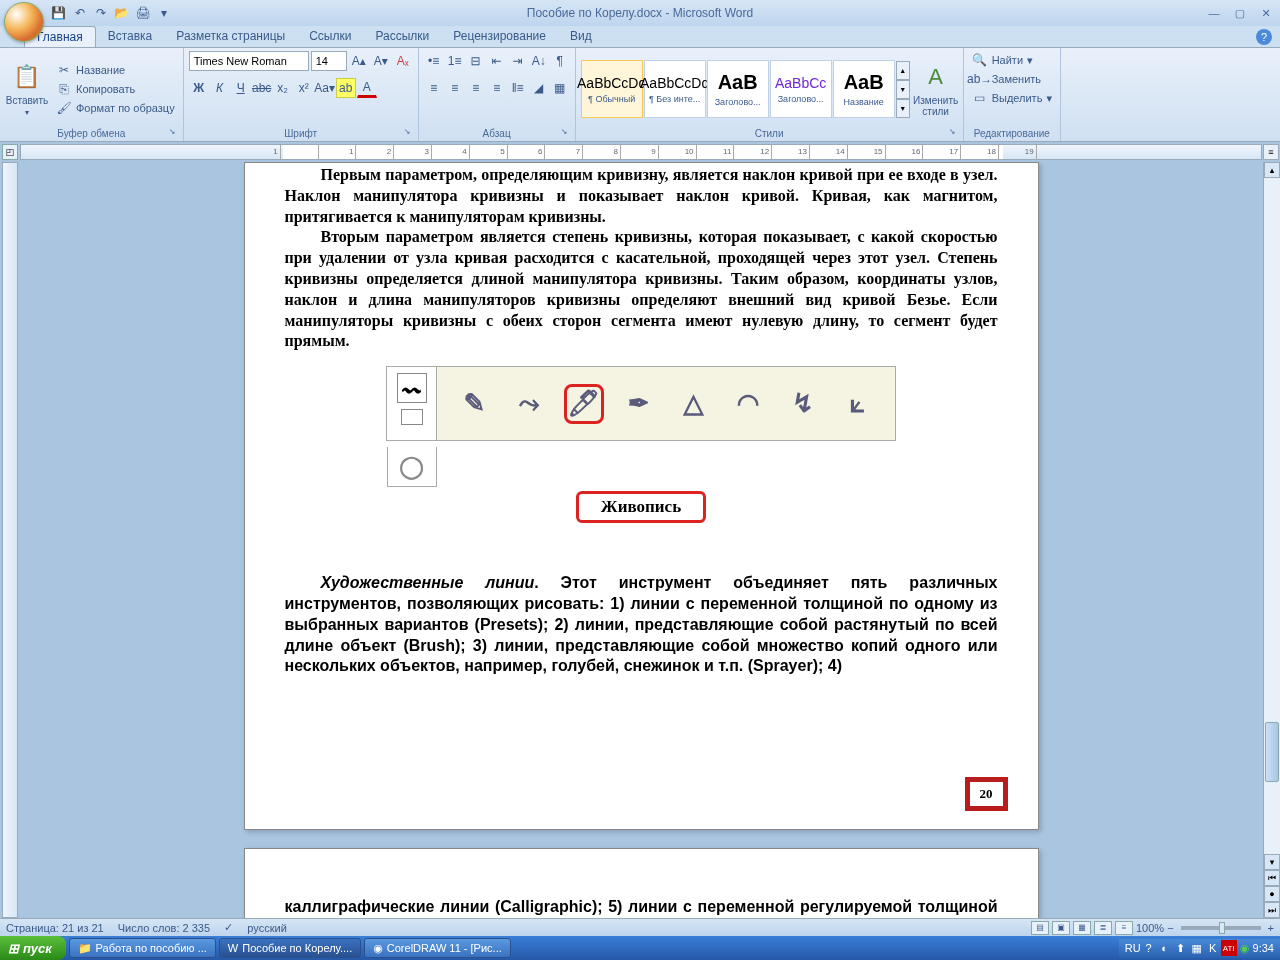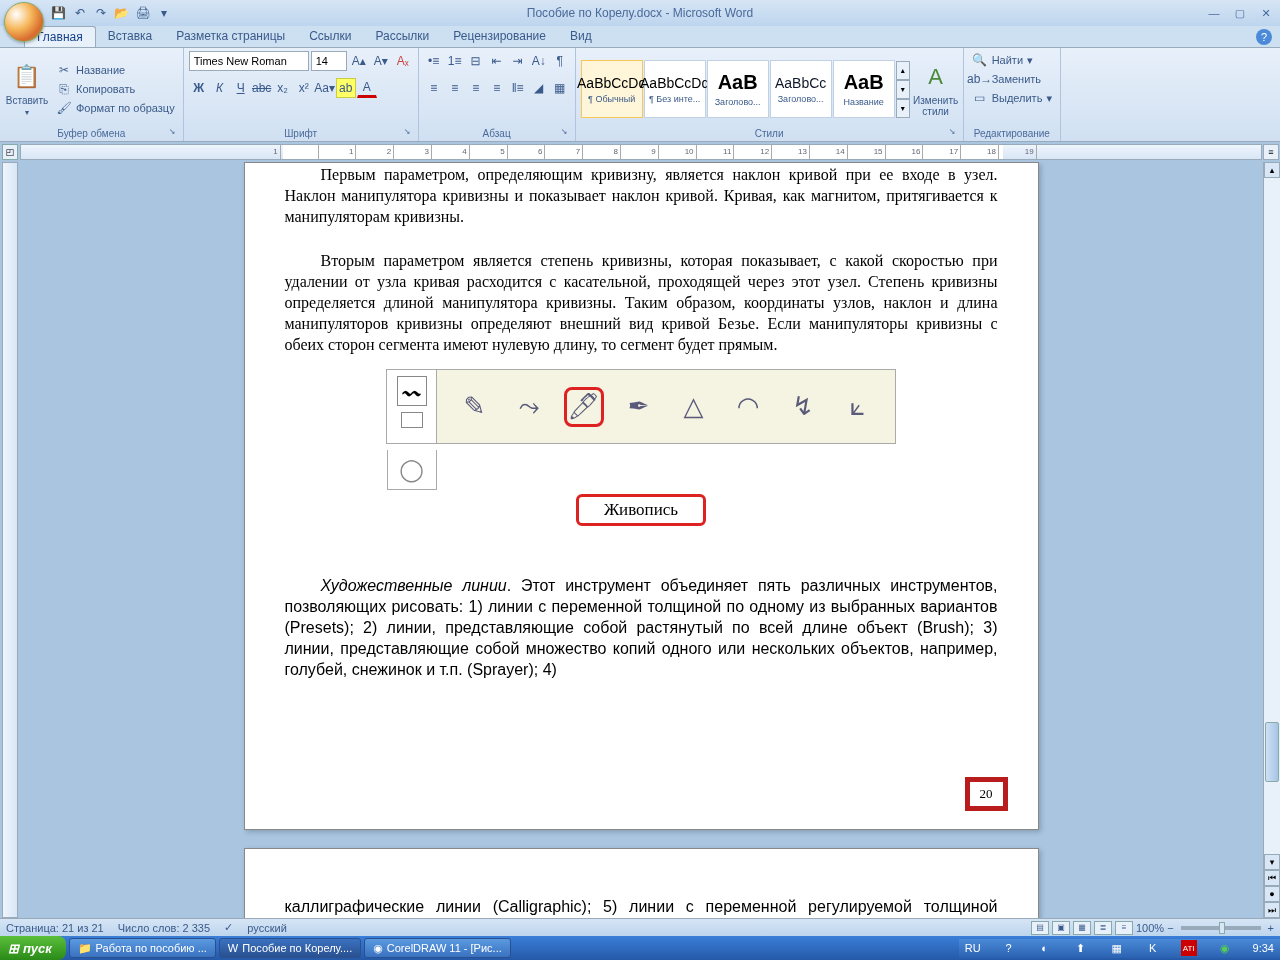--- a/index.html
+++ b/index.html
@@ -52,25 +52,25 @@
 .edit-btns { display: flex; flex-direction: column; gap: 1px; }
 
 
 .doc-wrap { position: absolute; top: 142px; left: 0; right: 0; bottom: 42px; background: #a9c5e0; }
 .corner-btn { position: absolute; left: 2px; top: 2px; width: 16px; height: 16px; border: 1px solid #8aa; background: #e8f0fa; font-size: 9px; display: flex; align-items: center; justify-content: center; cursor: pointer; }
 .ruler-h { position: absolute; left: 20px; right: 18px; top: 2px; height: 16px; background: linear-gradient(to bottom,#eef5fc,#d8e6f5); border: 1px solid #9ab; font-size: 8px; color: #667; overflow: hidden; }
 .ruler-h-inner { position: absolute; left: 222px; display: flex; }
 .ruler-seg { width: 37.8px; text-align: right; border-right: 1px solid #aaa; padding-right: 2px; height: 14px; line-height: 14px; }
 .ruler-white { position: absolute; left: 262px; width: 720px; top: 0; bottom: 0; background: #fff; }
 
-.page-area { position: absolute; top: 20px; left: 20px; right: 18px; bottom: 0; overflow: hidden; }
+.page-area { position: absolute; top: 20px; left: 20px; right: 18px; bottom: 0; overflow: hidden; font-weight: bold; }
 .page { width: 795px; background: #fff; border: 1px solid #888; box-shadow: 2px 2px 5px rgba(0,0,0,.2); margin: 0 auto 18px; padding: 0 40px; position: relative; }
 .page1 { height: 668px; }
 .page2 { height: 150px; }
-.doc-text { font-family: "Times New Roman", serif; font-size: 16px; color: #000; line-height: 1.3; margin-top: 24px; }
+.doc-text { font-family: "Times New Roman", serif; font-size: 16px; color: #000; line-height: 1.3; }
 .indent { text-indent: 36px; }
 .justified { text-align: justify; }
 .page-num { position: absolute; right: 30px; bottom: 18px; border: 5px solid #b91c1c; padding: 4px 10px; font-size: 13px; font-family: serif; }
 
 .toolbar-img { width: 510px; height: 75px; background: #f5f3e2; border: 1px solid #aaa; margin: 14px auto 6px; display: flex; align-items: center; position: relative; }
 .toolbar-img-side { width: 50px; height: 100%; background: #fff; border-right: 1px solid #aaa; display: flex; flex-direction: column; align-items: center; padding-top: 6px; gap: 6px; }
 .tside-icon { width: 30px; height: 30px; border: 1px solid #888; display: flex; align-items: center; justify-content: center; font-size: 18px; }
 .toolbar-img-main { flex: 1; display: flex; align-items: center; justify-content: space-around; padding: 0 10px; }
 .tool-icon { width: 40px; height: 40px; display: flex; align-items: center; justify-content: center; font-size: 26px; color: #5a5a7a; }
 .tool-icon.red-box { border: 3px solid #d22; border-radius: 8px; }
@@ -90,21 +90,21 @@
 .status-right { margin-left: auto; display: flex; align-items: center; gap: 3px; }
 .view-btn { width: 18px; height: 14px; border: 1px solid #8aa; background: #e8f0fa; cursor: pointer; font-size: 8px; display: flex; align-items: center; justify-content: center; }
 .zoom-slider { width: 80px; height: 4px; background: #9ab; position: relative; margin: 0 4px; }
 .zoom-slider .knob { position: absolute; left: 38px; top: -4px; width: 6px; height: 12px; background: #d8e6f5; border: 1px solid #8aa; }
 
 
 .taskbar { position: absolute; bottom: 0; left: 0; right: 0; height: 24px; background: linear-gradient(to bottom, #3a7ed8, #2559a8); display: flex; align-items: center; }
 .start { height: 24px; padding: 0 14px 0 8px; background: linear-gradient(to bottom, #5bbf3a, #2a8a18); color: #fff; font-weight: bold; font-style: italic; font-size: 13px; display: flex; align-items: center; gap: 4px; cursor: pointer; border-radius: 0 8px 8px 0; }
 .task-item { height: 20px; margin-left: 3px; padding: 0 8px; background: linear-gradient(to bottom,#5a9ae0,#3a72c0); border: 1px solid #2a5090; color: #fff; font-size: 11px; display: flex; align-items: center; gap: 4px; cursor: pointer; max-width: 165px; overflow: hidden; white-space: nowrap; border-radius: 3px; }
 .task-item.active { background: linear-gradient(to bottom,#3a72c0,#2a5090); }
-.tray { margin-left: auto; height: 19px; background: linear-gradient(to bottom,#4a8ad8,#2a62b0); display: flex; align-items: center; gap: 20px; padding: 0 6px; font-size: 11px; color: #fff; }
+.tray { margin-left: auto; height: 19px; background: linear-gradient(to bottom,#4a8ad8,#2a62b0); display: flex; align-items: center; gap: 0; padding: 0 6px; font-size: 11px; color: #fff; }
 .tray-icon { width: 16px; height: 16px; display: flex; align-items: center; justify-content: center; font-size: 11px; }
 </style>
 </head>
 <body>
 
 <div class="titlebar">
   <div class="office-btn"></div>
   <div class="qat">
     <div class="qat-btn">💾</div>
     <div class="qat-btn">↶</div>
@@ -227,21 +227,21 @@
           </div>
         <div class="style-item">
             <div class="style-preview">AaBbCcDd</div>
             <span>¶ Без инте...</span>
           </div>
         <div class="style-item">
             <div class="style-preview" style="font-weight:bold;font-size:20px">AaB</div>
             <span>Заголово...</span>
           </div>
         <div class="style-item">
-            <div class="style-preview" style="color:#0f172a">AaBbCc</div>
+            <div class="style-preview" style="color:#6d28d9">AaBbCc</div>
             <span>Заголово...</span>
           </div>
         <div class="style-item">
             <div class="style-preview" style="font-weight:bold;font-size:20px">AaB</div>
             <span>Название</span>
           </div>
         <div class="style-scroll">
           <div>▴</div>
           <div>▾</div>
           <div>▾</div>

